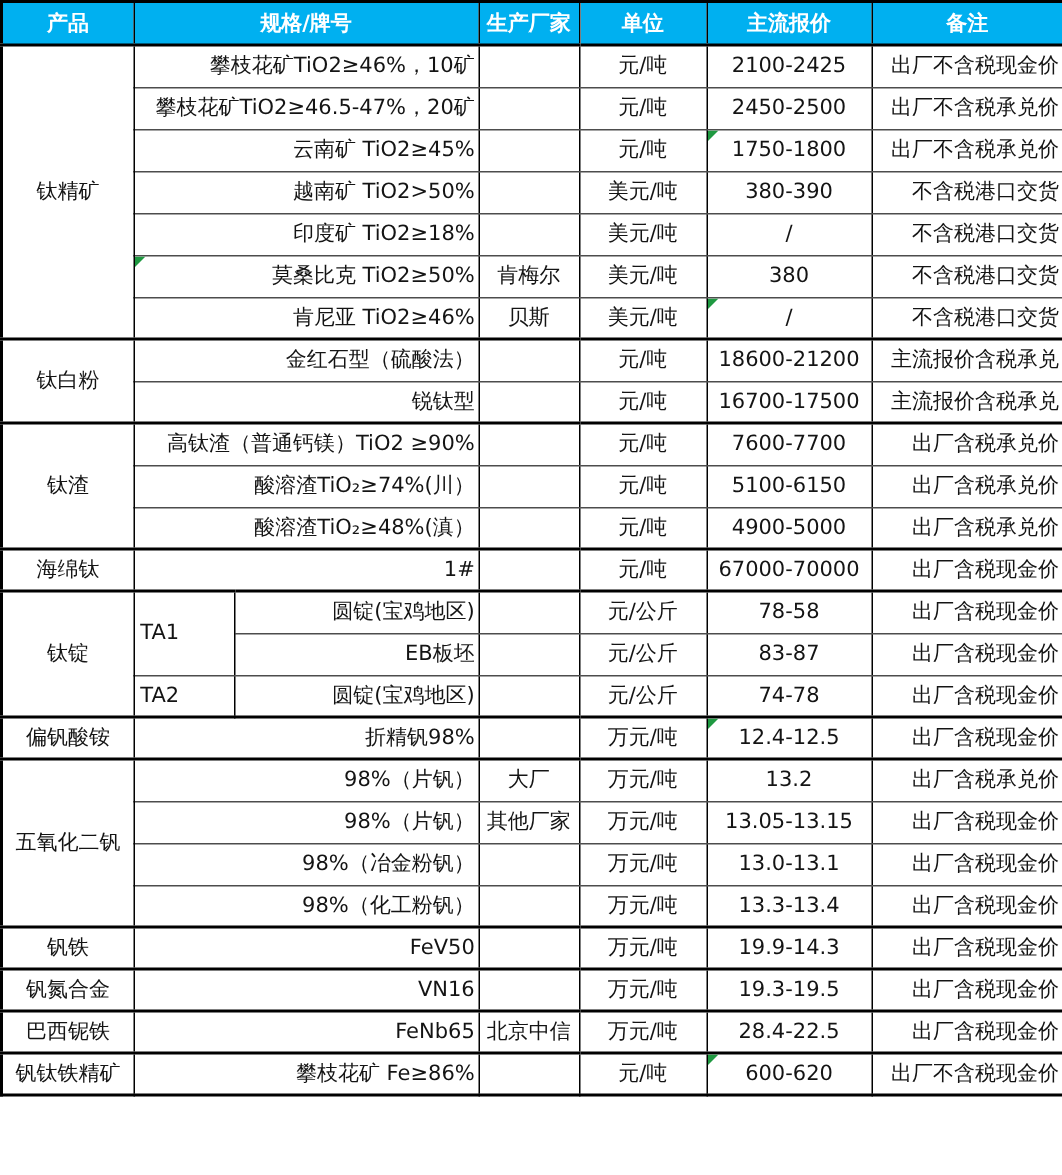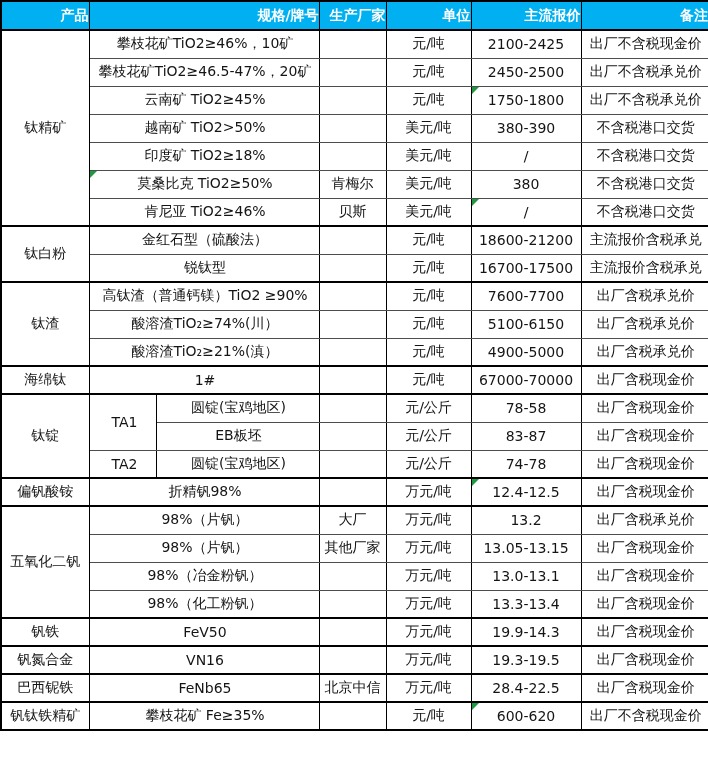--- a/index.html
+++ b/index.html
@@ -9,33 +9,33 @@
     font-family: "DejaVu Sans", "Liberation Sans", sans-serif;
   }
   table.price-table {
     border-collapse: collapse; table-layout: fixed;
     width: 708px; border: 2px solid #000;
   }
   th, td { overflow: hidden; white-space: nowrap; }
   th {
     height: 29px; background: var(--header-bg, #00B0F0);
     color: var(--header-fg, #ffffff);
-    font-size: 14px; font-weight: bold; text-align: right;
+    font-size: 14px; font-weight: bold; text-align: center;
     border: 1px solid #000; padding: 0;
   }
   td {
     height: 28px; font-size: 14px; color: #141414;
     border-left: 1px solid #000; border-right: 1px solid #000;
     border-top: 1px solid #4d4d4d; border-bottom: 1px solid #4d4d4d;
     position: relative; padding: 0;
   }
   tr.group-start > td { border-top: 2px solid #000; }
   .c-product, .c-mfr, .c-unit, .c-price { text-align: center; }
-  .c-spec, .c-note { text-align: center; padding-left: 4px; padding-right: 2px; }
-  .c-grade { text-align: center; padding-left: 4px; }
+  .c-spec, .c-note { text-align: right; padding-left: 4px; padding-right: 2px; }
+  .c-grade { text-align: left; padding-left: 4px; }
   .marker {
     position: absolute; top: 0; left: 0; width: 0; height: 0;
     border-top: 7px solid var(--marker-color, #1F9941);
     border-right: 7px solid transparent;
   }
 </style>
 </head>
 <body>
 
 <table class="price-table">
@@ -133,21 +133,21 @@
         <td class="c-note">出厂含税承兑价</td>
       </tr>
       <tr>
         <td class="c-spec" colspan="2">酸溶渣TiO₂≥74%(川）</td>
         <td class="c-mfr"></td>
         <td class="c-unit">元/吨</td>
         <td class="c-price">5100-6150</td>
         <td class="c-note">出厂含税承兑价</td>
       </tr>
       <tr>
-        <td class="c-spec" colspan="2">酸溶渣TiO₂≥21%(滇）</td>
+        <td class="c-spec" colspan="2">酸溶渣TiO₂≥48%(滇）</td>
         <td class="c-mfr"></td>
         <td class="c-unit">元/吨</td>
         <td class="c-price">4900-5000</td>
         <td class="c-note">出厂含税承兑价</td>
       </tr>
       <tr class="group-start">
         <td class="c-product" rowspan="1">海绵钛</td>
         <td class="c-spec" colspan="2">1#</td>
         <td class="c-mfr"></td>
         <td class="c-unit">元/吨</td>
@@ -234,20 +234,20 @@
       <tr class="group-start">
         <td class="c-product" rowspan="1">巴西铌铁</td>
         <td class="c-spec" colspan="2">FeNb65</td>
         <td class="c-mfr">北京中信</td>
         <td class="c-unit">万元/吨</td>
         <td class="c-price">28.4-22.5</td>
         <td class="c-note">出厂含税现金价</td>
       </tr>
       <tr class="group-start">
         <td class="c-product" rowspan="1">钒钛铁精矿</td>
-        <td class="c-spec" colspan="2">攀枝花矿 Fe≥35%</td>
+        <td class="c-spec" colspan="2">攀枝花矿 Fe≥86%</td>
         <td class="c-mfr"></td>
         <td class="c-unit">元/吨</td>
         <td class="c-price">600-620<span class="marker"></span></td>
         <td class="c-note">出厂不含税现金价</td>
       </tr>
     </tbody>
 </table>
 
 </body></html>

